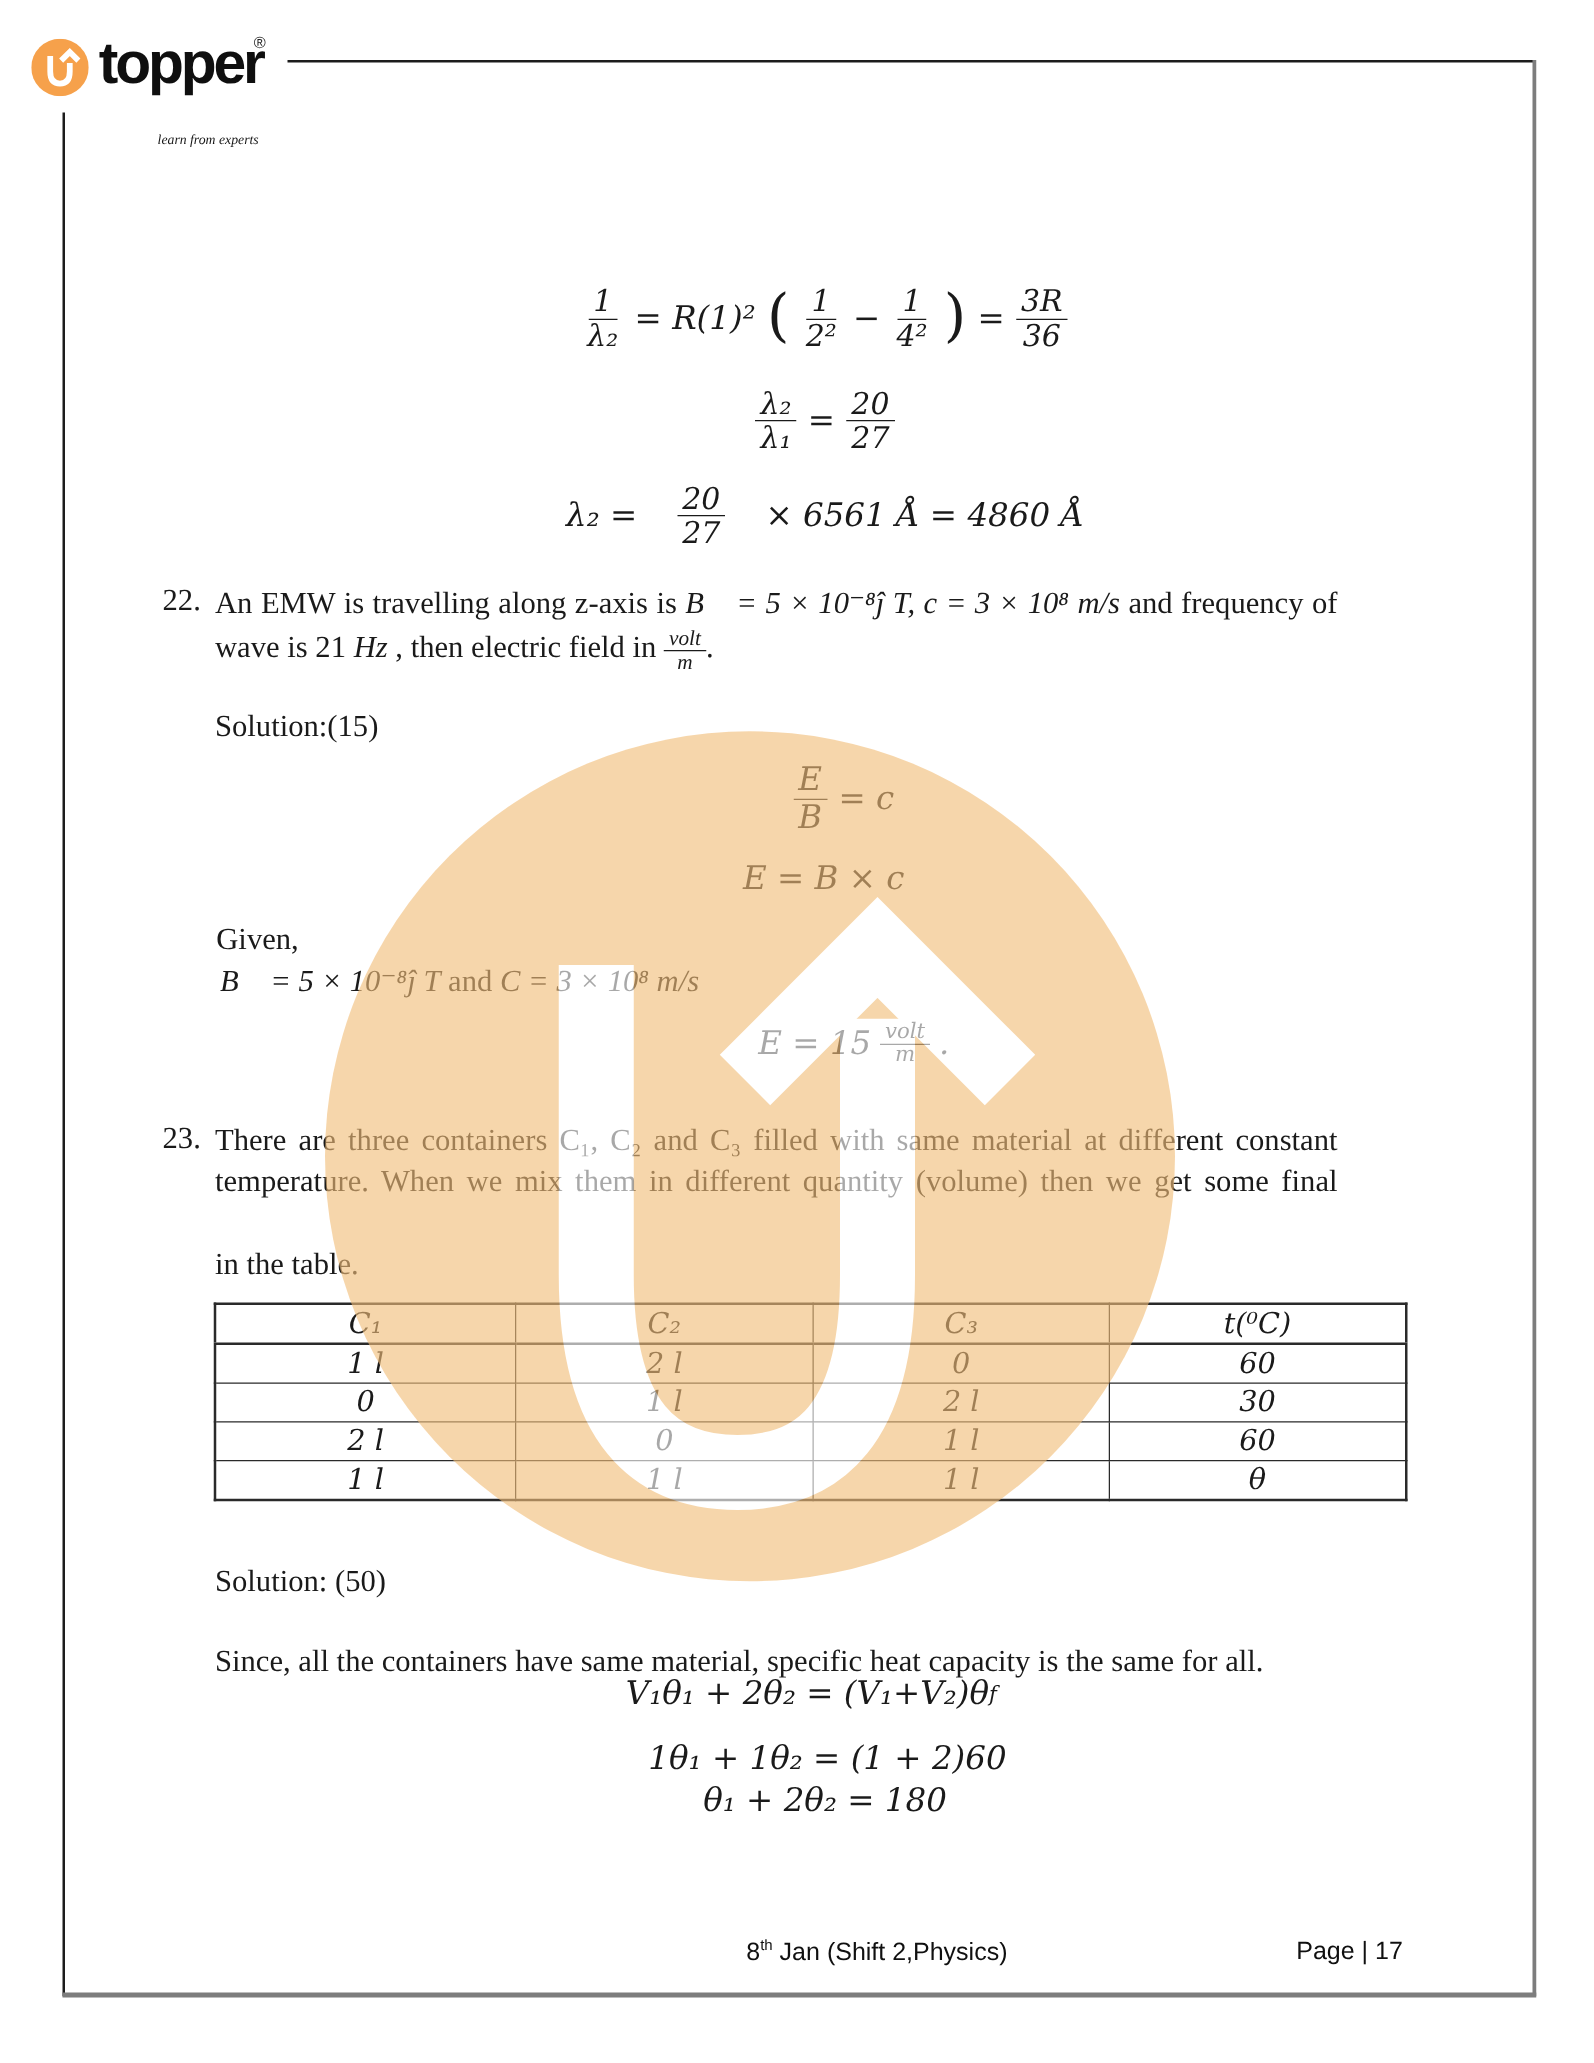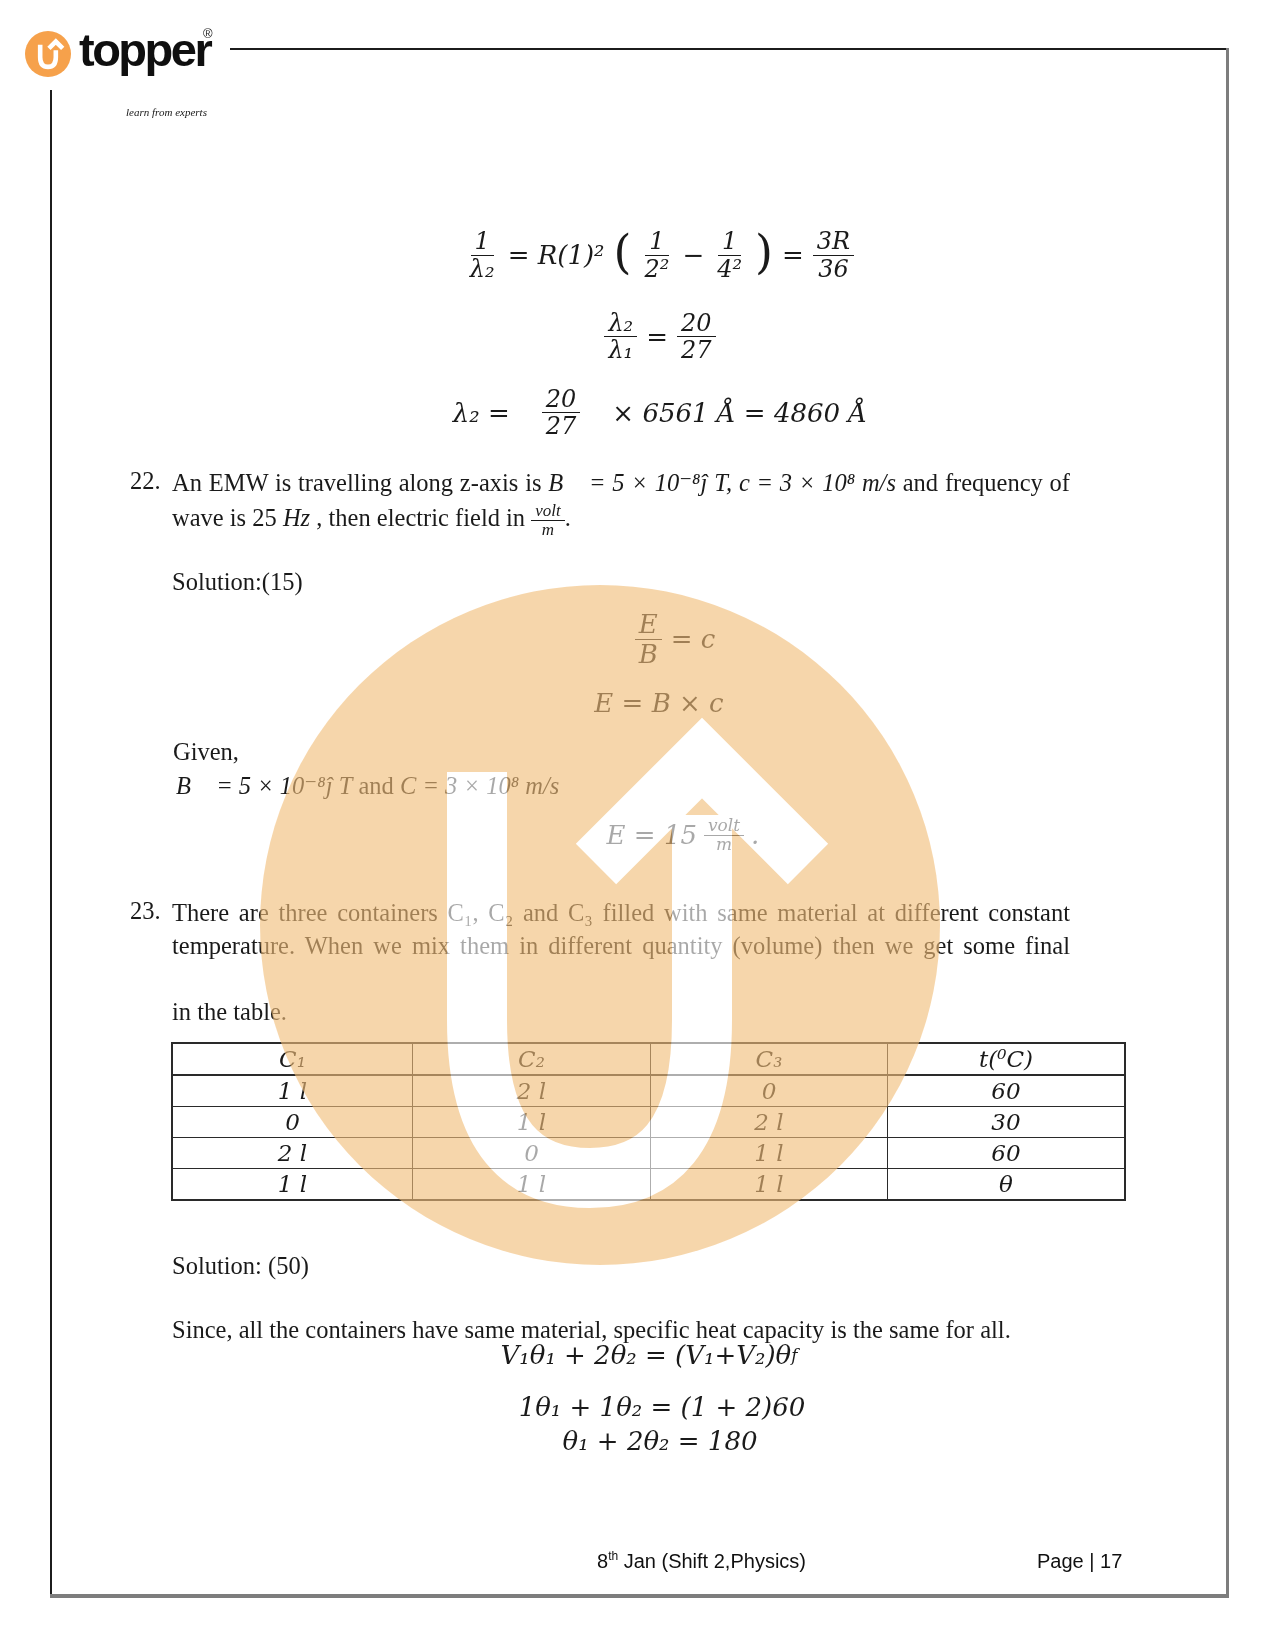--- a/index.html
+++ b/index.html
@@ -111,21 +111,21 @@
           <span class="den">27</span>
         </span>
       <span>× 6561 Å = 4860 Å</span>
     </div>
 
     <div class="qnum" style="left:130px;top:467px;">22.</div>
     <div class="txt jline" style="left:172px;top:467px;width:898px;">
       <span>An EMW is travelling along z-axis is </span><span class="it">B⃗ = 5 × 10⁻⁸ĵ T, c = 3 × 10⁸ m/s</span><span> and frequency of</span>
     </div>
     <div class="txt" style="left:172px;top:502px;width:898px;">
-      <span>wave is 25 </span><span class="it">Hz</span><span> , then electric field in </span><span class="frac frac-sm it">
+      <span>wave is 21 </span><span class="it">Hz</span><span> , then electric field in </span><span class="frac frac-sm it">
           <span class="num">volt</span>
           <span class="den">m</span>
         </span><span>.</span>
     </div>
 
     <div class="txt" style="left:172px;top:566px;">Solution:(15)</div>
 
     <div class="eqrow it" style="left:475px;top:610px;width:400px;">
       <span class="frac" style="font-size:26px;">
           <span class="num">E</span>

